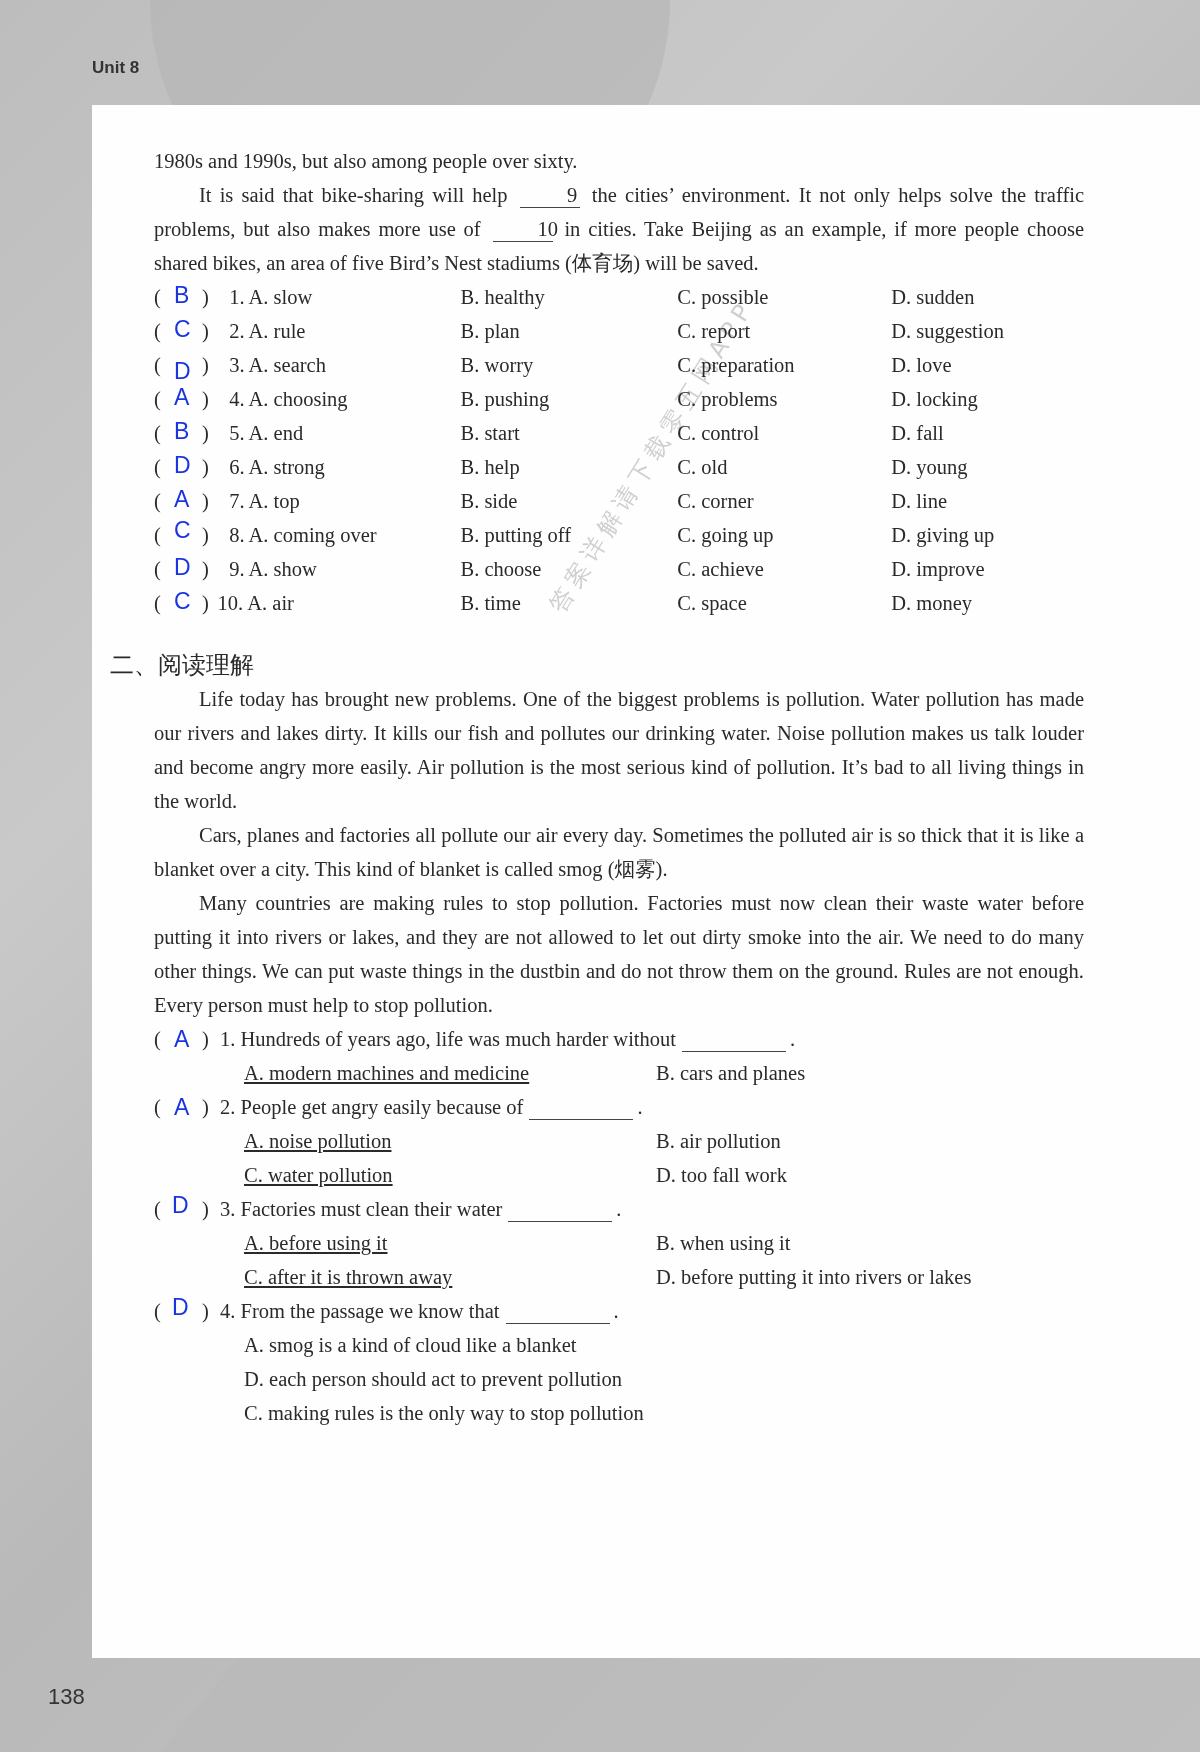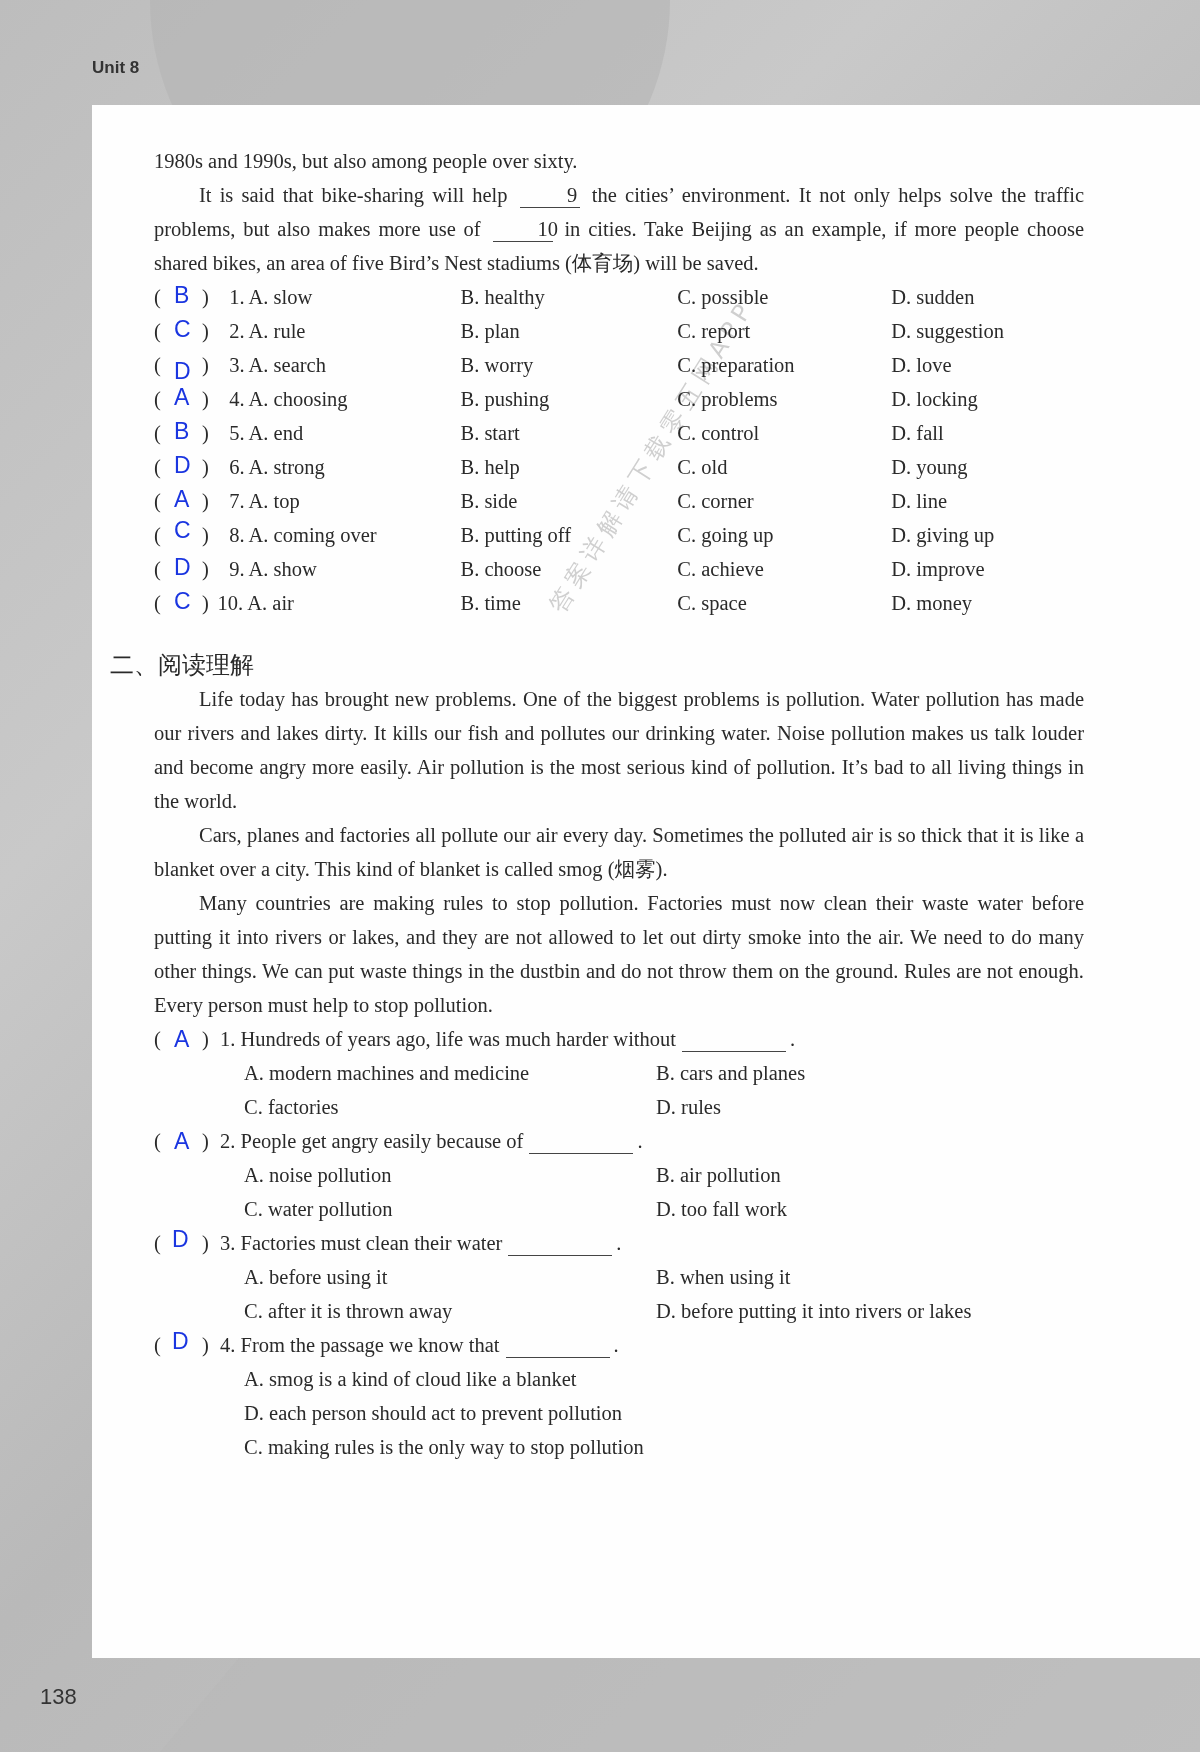--- a/index.html
+++ b/index.html
@@ -16,21 +16,21 @@
   .bg-shape2 {
     position: absolute; left: 120px; top: 1650px; width: 1200px; height: 300px;
     background: #b7b7b7; transform: skewX(-40deg); opacity: 0.5;
   }
   .unit-label {
     position: absolute; left: 92px; top: 58px;
     font-family: "Liberation Sans", "DejaVu Sans", sans-serif;
     font-weight: bold; font-size: 17px; color: #333;
   }
   .page-num {
-    position: absolute; left: 40px; top: 1684px;
+    position: absolute; left: 48px; top: 1684px;
     font-family: "Liberation Sans", "DejaVu Sans", sans-serif;
     font-size: 22px; color: #333;
   }
   .panel {
     position: absolute; left: 92px; top: 105px; width: 1108px; height: 1553px;
     background: #fefefe;
   }
   .content {
     position: absolute; left: 154px; top: 116px; width: 930px;
     font-size: 20.5px; line-height: 34px; margin-top: 28px;
@@ -57,21 +57,21 @@
     margin: 28px 0 0 -44px; height: 34px; line-height: 34px;
   }
   .rq-row { display: flex; height: 34px; align-items: center; white-space: nowrap; }
   .rq-paren { width: 66px; position: relative; }
   .rq-paren .ans {
     position: absolute; left: 20px; top: 0px;
     font-family: "Liberation Sans", "DejaVu Sans", sans-serif;
     color: #1a35e0; font-size: 23px;
   }
   .rq-opts { display: flex; height: 34px; align-items: center; padding-left: 90px; }
-  .rq-opts .col1 { width: 412px; }
+  .rq-opts .col1 { width: 412px; text-decoration: underline; }
   .rq-single { height: 34px; padding-left: 90px; line-height: 34px; }
   .watermark {
     position: absolute; left: 470px; top: 440px; transform: rotate(-58deg);
     font-family: "DejaVu Sans", sans-serif; font-size: 24px; letter-spacing: 6px;
     color: rgba(120,120,120,0.35); white-space: nowrap; pointer-events: none;
   }
 </style>
 </head>
 <body>
 
@@ -176,24 +176,20 @@
     <div class="rq-row">
       <span class="rq-paren">(<span class="ans">A</span><span style="position:absolute;left:48px">)</span></span>
       <span>1. Hundreds of years ago, life was much harder without</span>
       <span class="blank" style="width:104px;margin-left:6px">&nbsp;</span>
         <span>.</span>
     </div>
     <div class="rq-opts">
       <span class="col1">A. modern machines and medicine</span>
       <span>B. cars and planes</span>
     </div>
-    <div class="rq-opts">
-      <span class="col1">C. factories</span>
-      <span>D. rules</span>
-    </div>
 
     <div class="rq-row">
       <span class="rq-paren">(<span class="ans">A</span><span style="position:absolute;left:48px">)</span></span>
       <span>2. People get angry easily because of</span>
       <span class="blank" style="width:104px;margin-left:6px">&nbsp;</span>
         <span>.</span>
     </div>
     <div class="rq-opts">
       <span class="col1">A. noise pollution</span>
       <span>B. air pollution</span>

